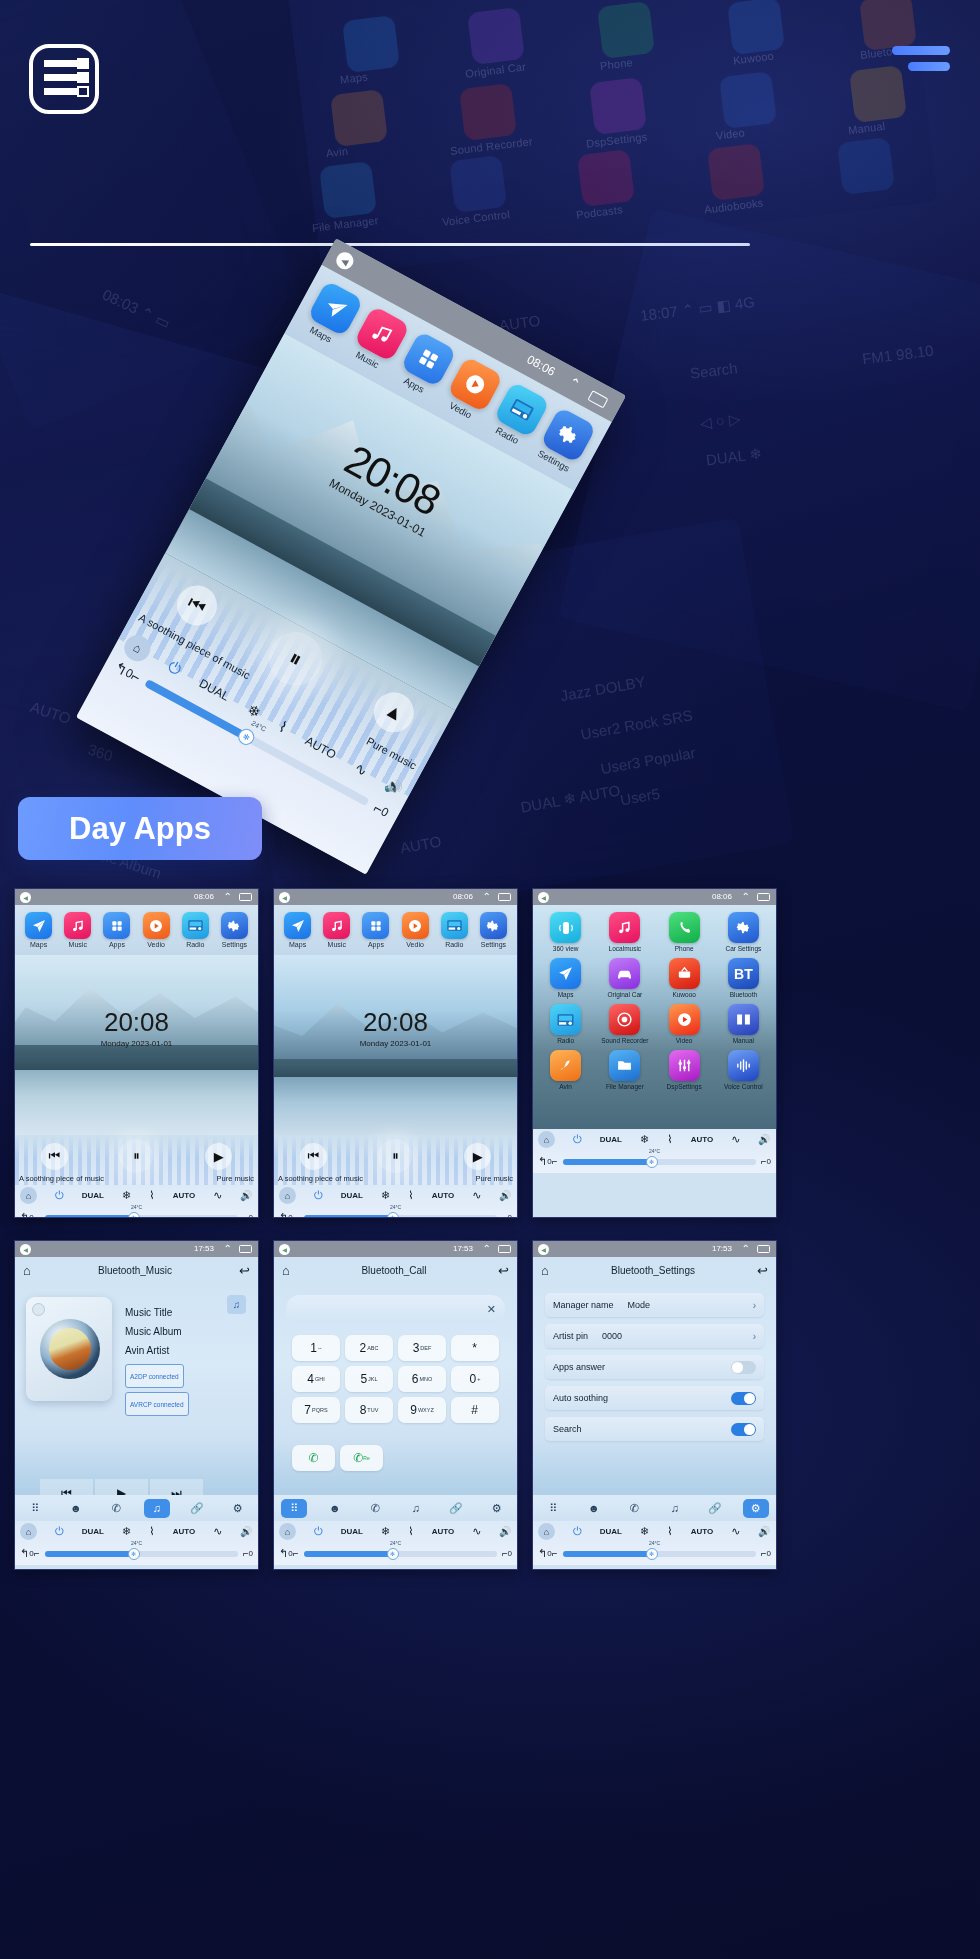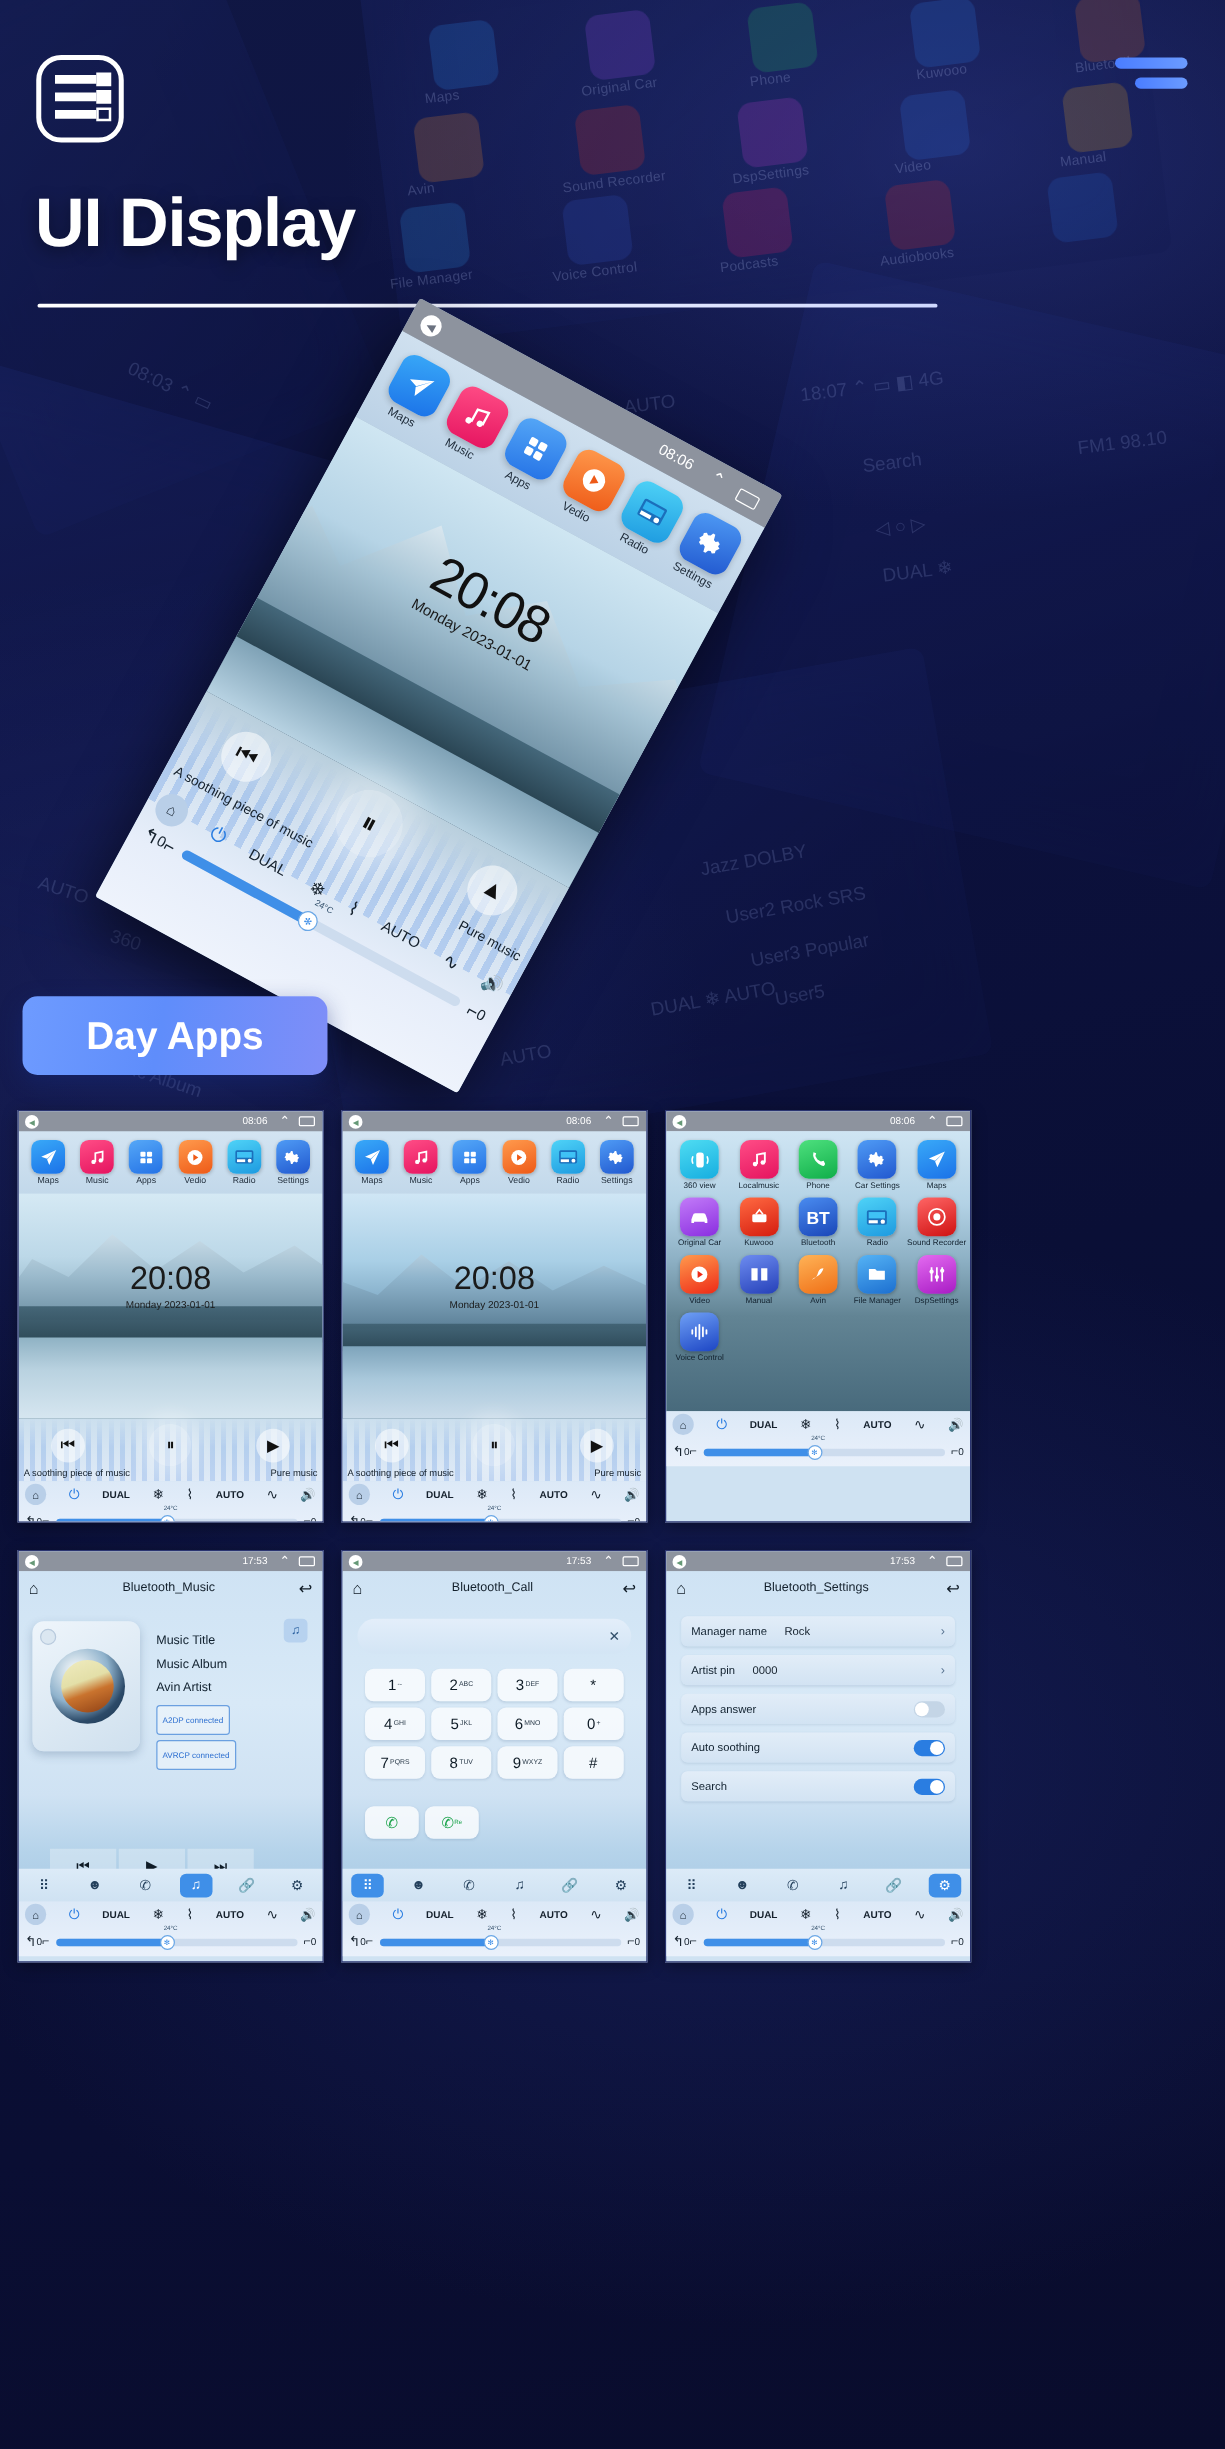--- a/index.html
+++ b/index.html
@@ -194,21 +194,21 @@
   .t-slider { flex:1; height:6px; margin:0 5px; border-radius:4px; background:#cddcee; position:relative;}
   .t-slider .fill { position:absolute; left:0; top:0; bottom:0; width:46%;
                     background:#3f8fe8; border-radius:4px;}
   .t-slider .knob { position:absolute; left:43%; top:-3px; width:12px; height:12px;
                     border-radius:50%; background:#fff; border:1px solid #6aa7e6;
                     display:flex;align-items:center;justify-content:center;font-size:6px;color:#3f8fe8;}
 
   
   .grid-apps { position:relative; height:224px; overflow:hidden;
      background: linear-gradient(180deg,#cfe5f3 0%,#b3d2e5 26%,#8db0c4 46%,#628494 66%,#486a7c 100%);
-     display:grid; grid-template-columns:repeat(5,1fr); align-content:start; padding:7px 3px;}
+     display:grid; grid-template-columns:repeat(4,1fr); align-content:start; padding:7px 3px;}
   .g-cell { display:flex; flex-direction:column; align-items:center; margin-bottom:6px;}
   .g-icon { width:31px; height:31px; border-radius:8px; display:flex; align-items:center;
             justify-content:center; color:#fff; box-shadow:0 1px 3px rgba(0,0,0,.25);}
   .g-name { font-size:6.5px; color:#12212e; margin-top:2px; text-align:center;}
 
   
   .bt-body { position:relative; height:264px;
      background: linear-gradient(180deg,#cfe3f4 0%,#d8e9f7 40%,#cfe2f3 68%,#b5d3ea 85%,#a8c9e4 100%); }
   .bt-hdr { height:26px; display:flex; align-items:center; justify-content:space-between;
             padding:0 8px; font-size:10px; color:#13202c;}
@@ -336,21 +336,20 @@
       <i class="sq1"></i>
     <i class="bar2"></i>
       <i class="sq2"></i>
     <i class="bar3"></i>
       <i class="sq3"></i>
   </div>
   <div class="hdr-menu">
     <i></i>
       <i></i>
   </div>
-  <div class="hdr-title">UI Display</div>
   <div class="hdr-rule"></div>
 
   <div class="hero-wrap">
     <div class="hero">
 
       <div class="status">
         <div class="circ">◀</div>
         <div class="time">08:06</div>
         <div class="chev">⌃</div>
         <div class="rect"></div>
@@ -1068,21 +1067,21 @@
         </div>
         <div class="bt-body">
           <div class="bt-hdr">
             <div class="ic">⌂</div>
             <div>Bluetooth_Settings</div>
             <div class="ic">↩</div>
           </div>
           <div class="setlist">
             <div class="setrow">
               <span>Manager name</span>
-              <span class="val">Rock</span>
+              <span class="val">Mode</span>
               <span class="chev">›</span>
             </div>
             <div class="setrow">
               <span>Artist pin</span>
               <span class="val">0000</span>
               <span class="chev">›</span>
             </div>
             <div class="setrow">
               <span>Apps answer</span>
               <span class="toggle off">

